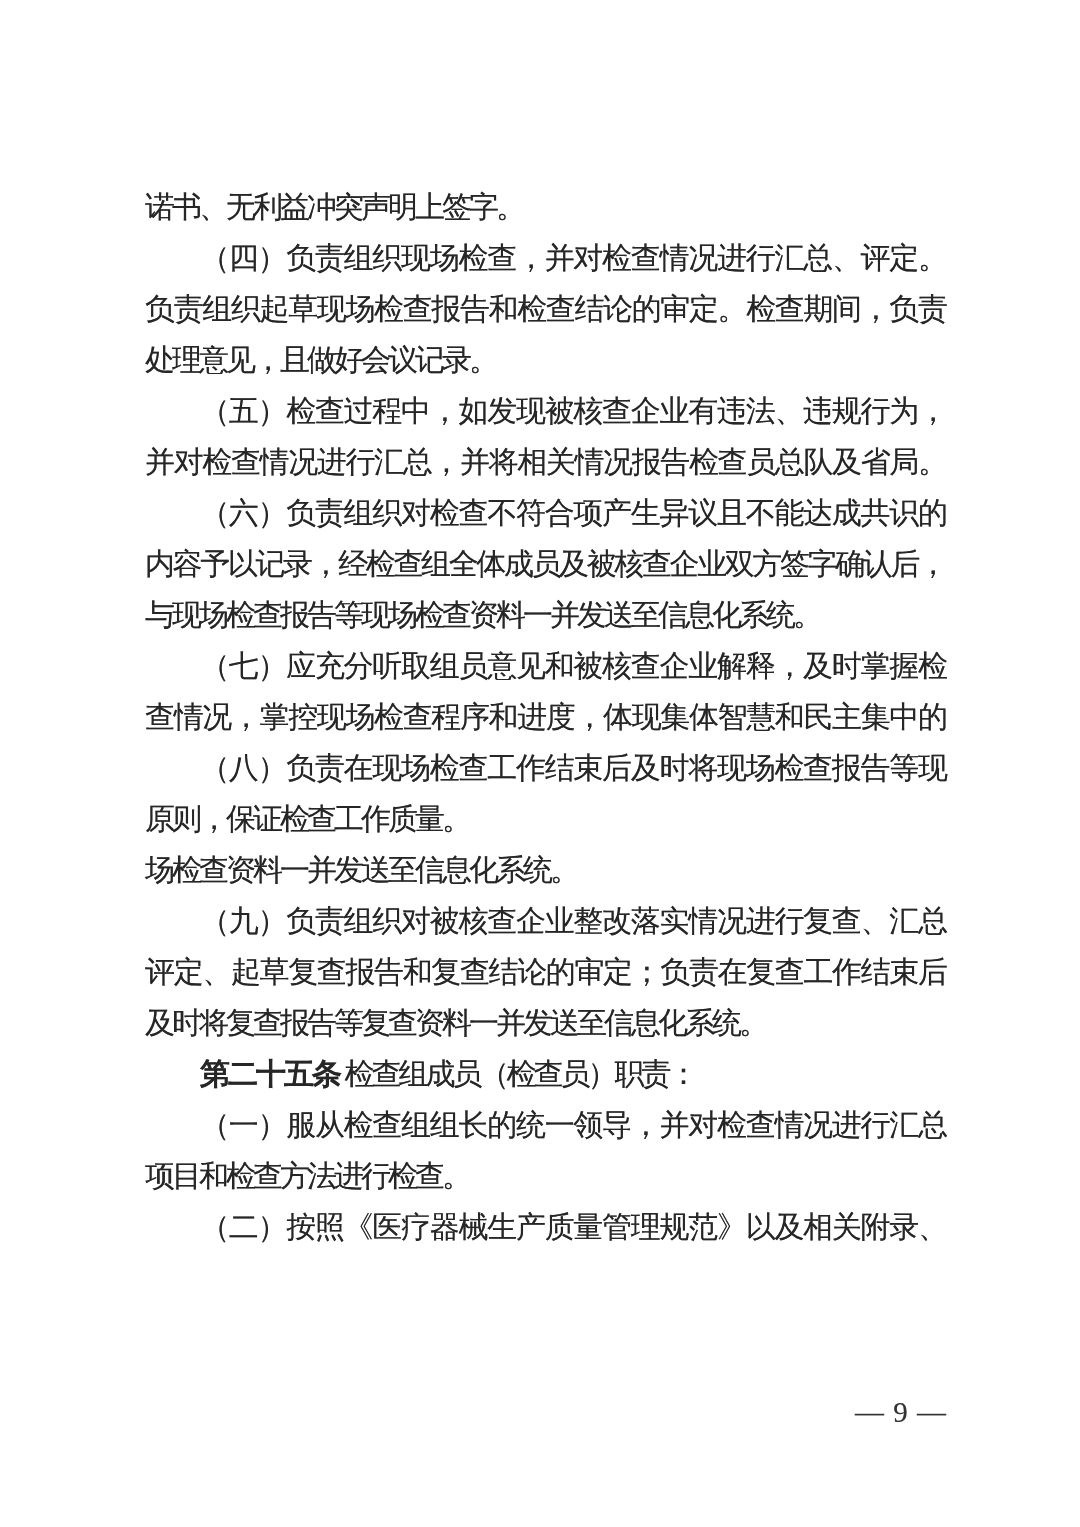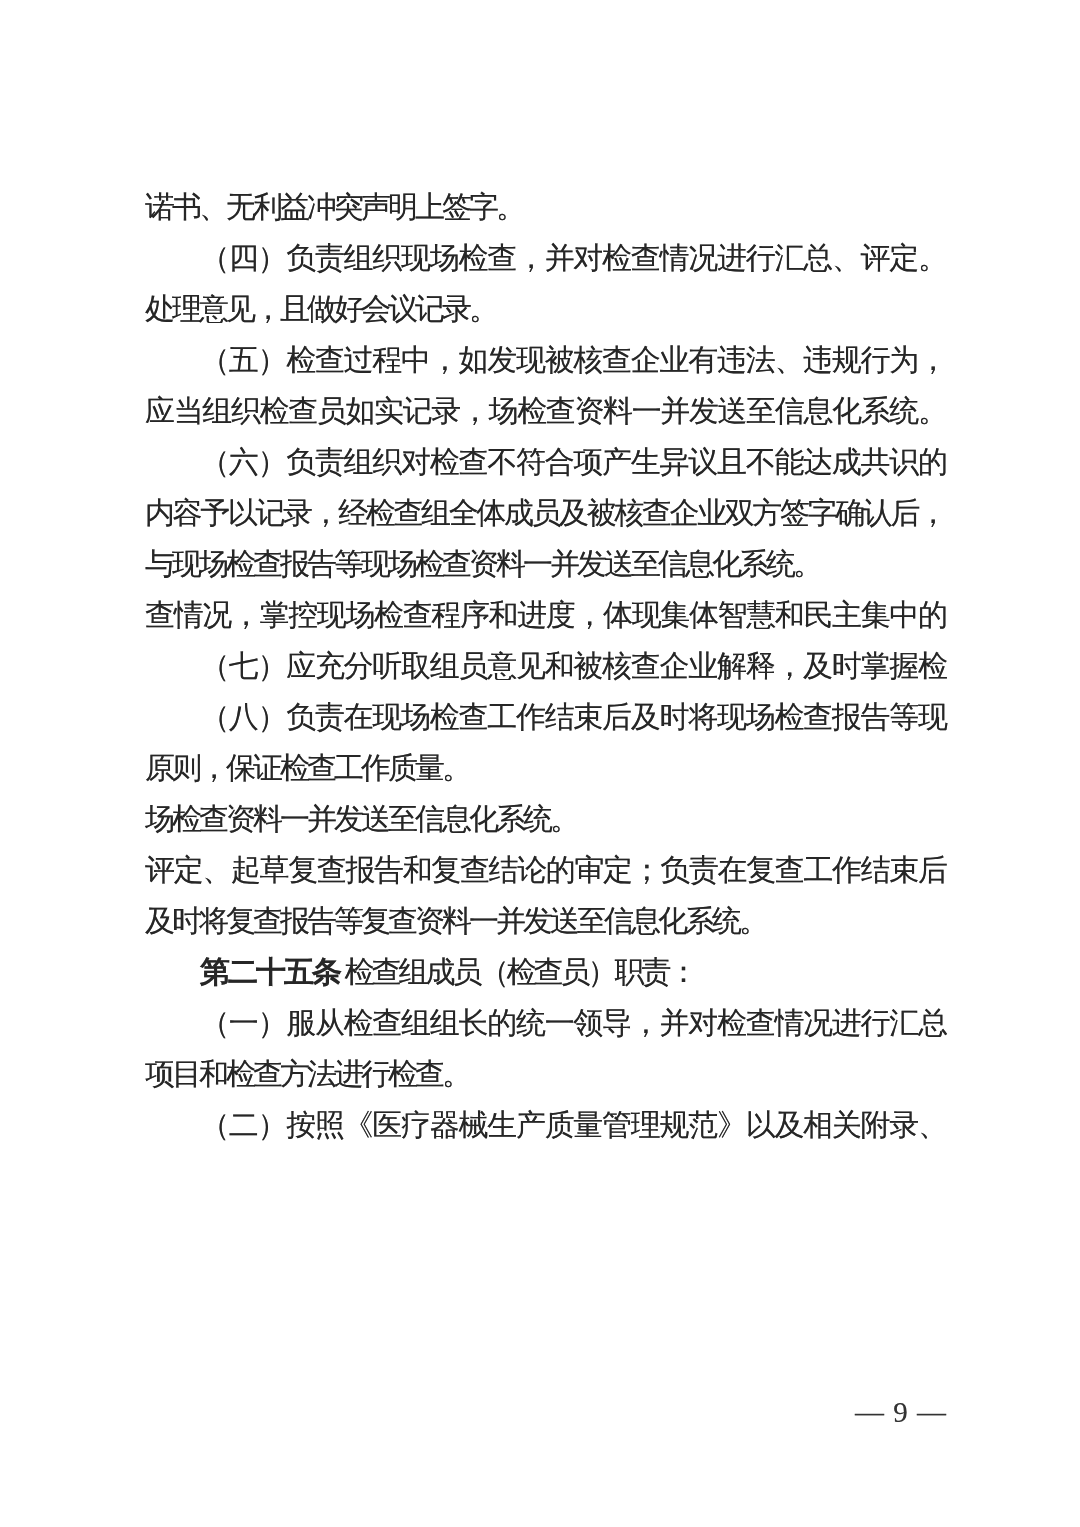--- a/index.html
+++ b/index.html
@@ -60,31 +60,33 @@
     text-shadow: 0 0 0.6px rgba(40,40,40,0.5);
   }
 </style>
 </head>
 <body>
 
 <div class="page">
   <div class="body-text">
       <div class="line">诺书、无利益冲突声明上签字。</div>
       <div class="line just first">（四）负责组织现场检查，并对检查情况进行汇总、评定。</div>
+      <div class="line just">负责组织起草现场检查报告和检查结论的审定。检查期间，负责</div>
       <div class="line">处理意见，且做好会议记录。</div>
       <div class="line just first">（五）检查过程中，如发现被核查企业有违法、违规行为，</div>
-      <div class="line just">应当组织检查员如实记录，场检查资料一并发送至信息化系统。</div>
+      <div class="line just">并对检查情况进行汇总，并将相关情况报告检查员总队及省局。</div>
       <div class="line just first">（六）负责组织对检查不符合项产生异议且不能达成共识的</div>
       <div class="line just">内容予以记录，经检查组全体成员及被核查企业双方签字确认后，</div>
       <div class="line">与现场检查报告等现场检查资料一并发送至信息化系统。</div>
+      <div class="line just first">（七）应充分听取组员意见和被核查企业解释，及时掌握检</div>
       <div class="line just">查情况，掌控现场检查程序和进度，体现集体智慧和民主集中的</div>
-      <div class="line just first">（七）应充分听取组员意见和被核查企业解释，及时掌握检</div>
       <div class="line just first">（八）负责在现场检查工作结束后及时将现场检查报告等现</div>
       <div class="line">原则，保证检查工作质量。</div>
       <div class="line">场检查资料一并发送至信息化系统。</div>
+      <div class="line just first">（九）负责组织对被核查企业整改落实情况进行复查、汇总</div>
       <div class="line just">评定、起草复查报告和复查结论的审定；负责在复查工作结束后</div>
       <div class="line">及时将复查报告等复查资料一并发送至信息化系统。</div>
       <div class="line first"><span class="term">第二十五条</span> 检查组成员（检查员）职责：</div>
       <div class="line just first">（一）服从检查组组长的统一领导，并对检查情况进行汇总</div>
       <div class="line">项目和检查方法进行检查。</div>
       <div class="line just first">（二）按照《医疗器械生产质量管理规范》以及相关附录、</div>
     </div>
   <div class="page-number">— 9 —</div>
 </div>
 

